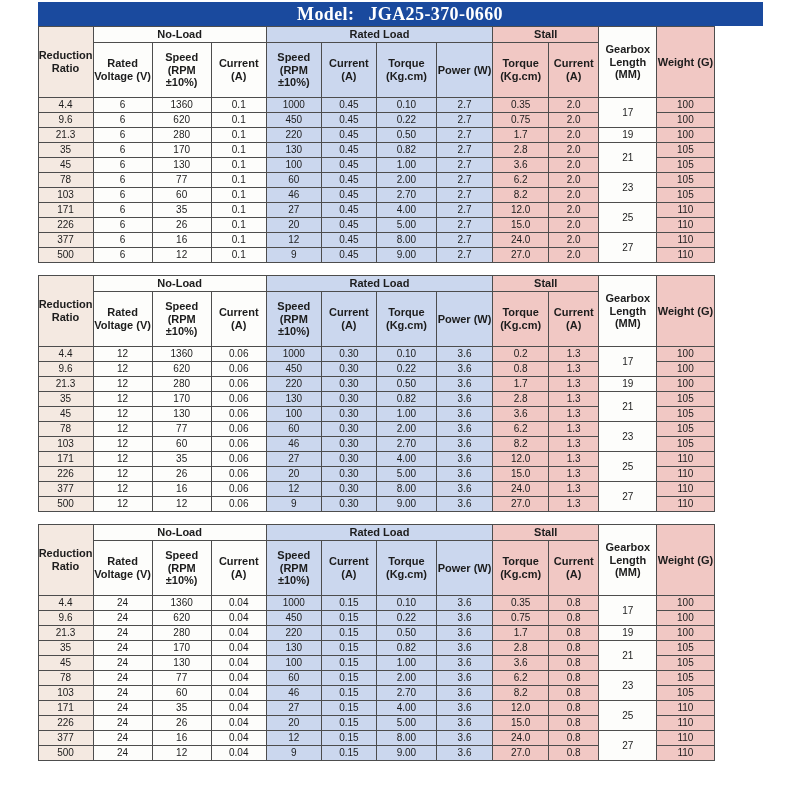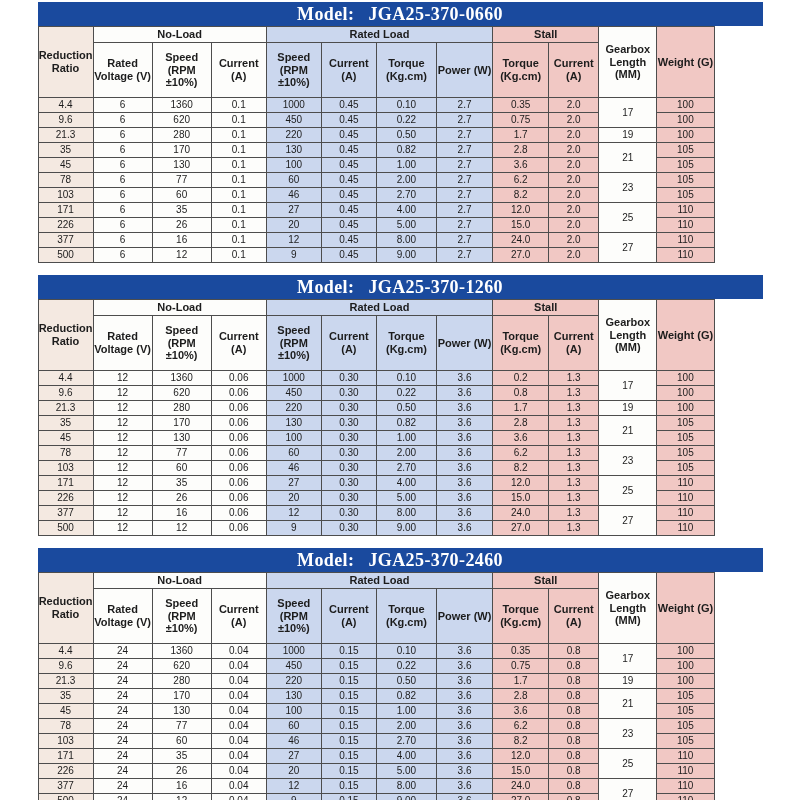--- a/index.html
+++ b/index.html
@@ -235,23 +235,20 @@
             <td class="rated">2.7</td>
             <td class="stall">27.0</td>
             <td class="stall">2.0</td>
             <td class="weight">110</td>
           </tr>
         </tbody>
       </table>
   </section>
 
   <section class="model-block">
-    <div class="model-bar">
-      <span>Model:</span><span class="model-number">JGA25-370-1260</span>
-    </div>
     <table class="spec">
         <colgroup>
           <col style="width: 55px;">
           <col style="width: 59px;">
           <col style="width: 59px;">
           <col style="width: 55px;">
           <col style="width: 55px;">
           <col style="width: 55px;">
           <col style="width: 60px;">
           <col style="width: 56px;">
@@ -429,23 +426,20 @@
             <td class="rated">3.6</td>
             <td class="stall">27.0</td>
             <td class="stall">1.3</td>
             <td class="weight">110</td>
           </tr>
         </tbody>
       </table>
   </section>
 
   <section class="model-block">
-    <div class="model-bar">
-      <span>Model:</span><span class="model-number">JGA25-370-2460</span>
-    </div>
     <table class="spec">
         <colgroup>
           <col style="width: 55px;">
           <col style="width: 59px;">
           <col style="width: 59px;">
           <col style="width: 55px;">
           <col style="width: 55px;">
           <col style="width: 55px;">
           <col style="width: 60px;">
           <col style="width: 56px;">

